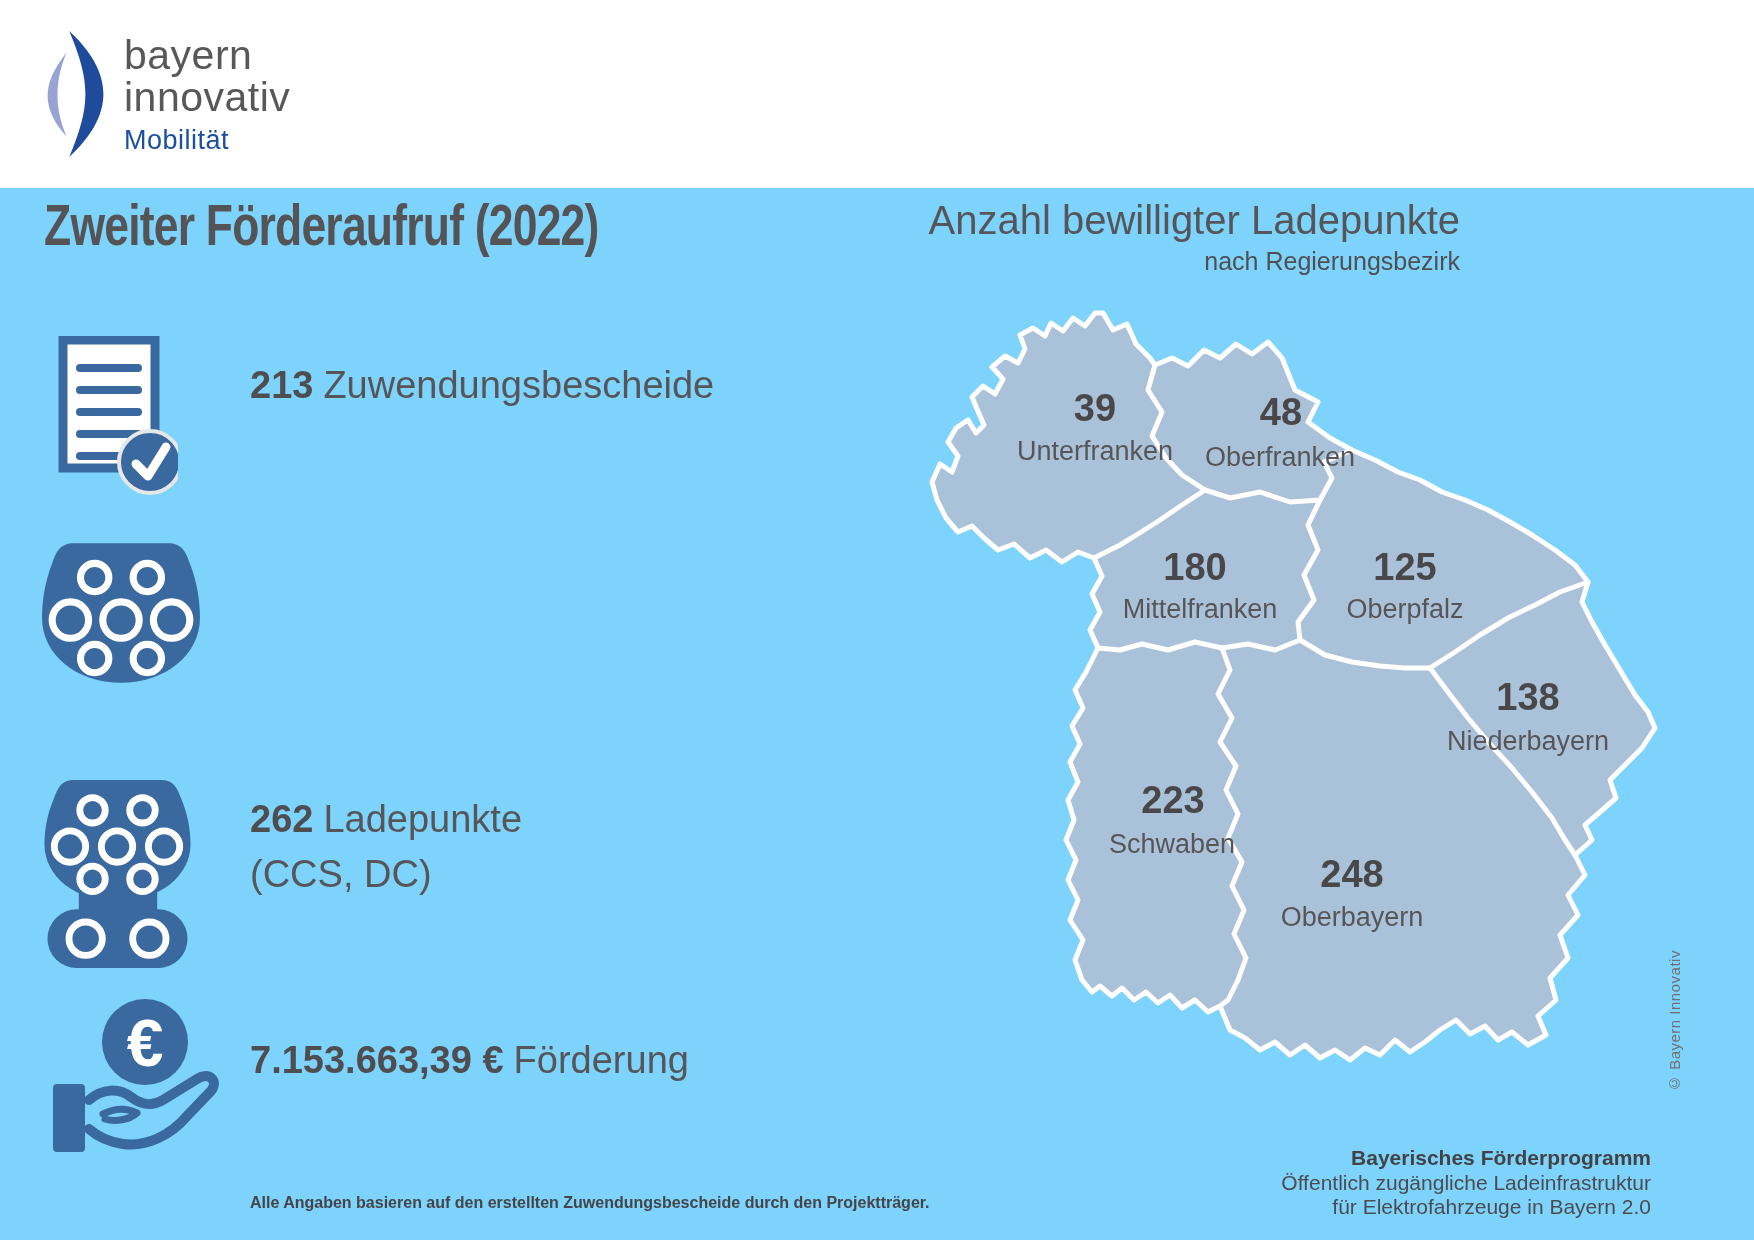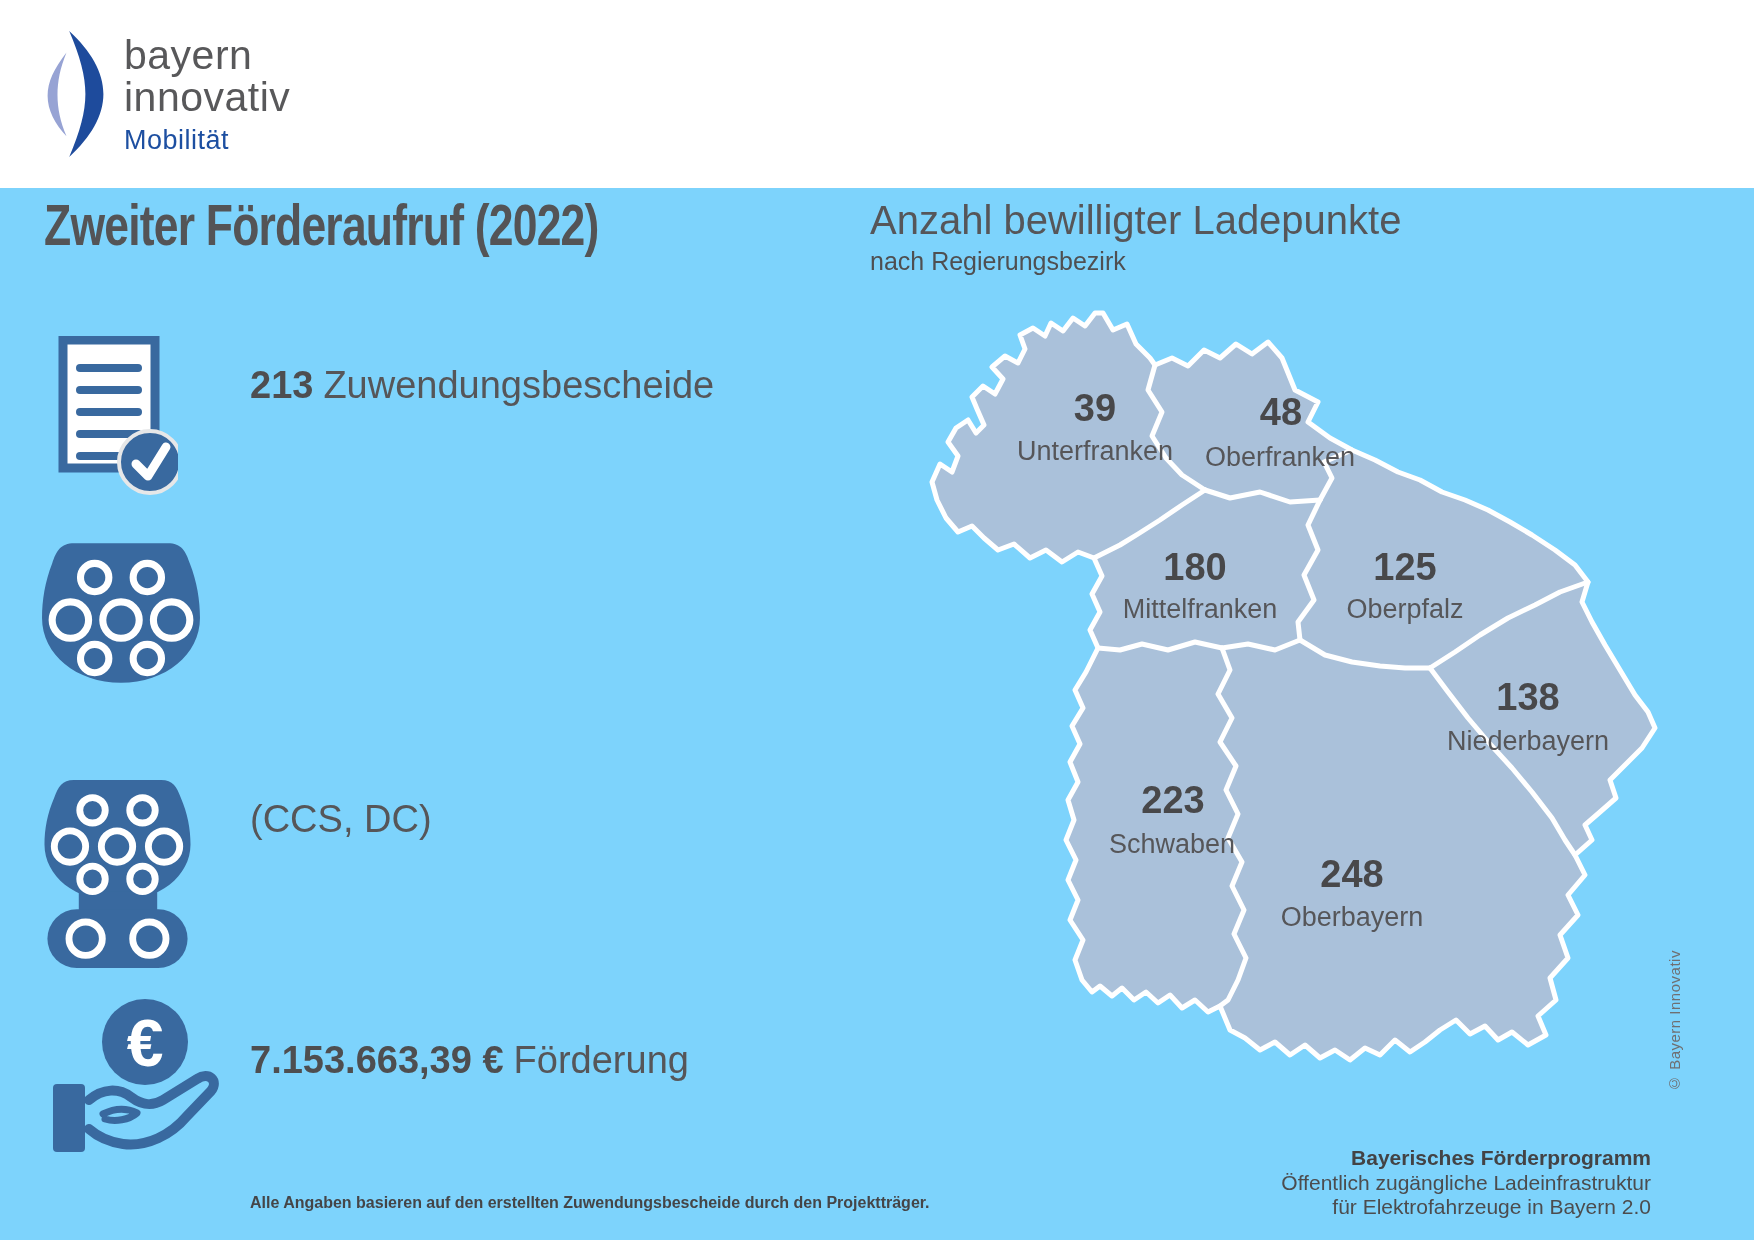--- a/index.html
+++ b/index.html
@@ -11,21 +11,21 @@
   .header{position:absolute;left:0;top:0;width:1754px;height:188px;background:#ffffff;}
   .logo-mark{position:absolute;left:44px;top:26px;width:72px;height:136px;}
   .logo-text{position:absolute;left:124px;top:34px;color:#58585a;font-size:41px;line-height:42px;font-weight:500;letter-spacing:.5px;}
   .logo-sub{color:#1d4fa1;font-size:27px;line-height:30px;margin-top:7px;font-weight:500;}
   
   .main-title{
     position:absolute;left:44px;top:192px;color:#545456;font-size:57px;font-weight:700;
     transform:scaleX(.78);transform-origin:left top;letter-spacing:-1px;white-space:nowrap;
   }
   
-  .map-title-wrap{position:absolute;left:870px;top:198px;width:590px;text-align:left;color:#565659;}
+  .map-title-wrap{position:absolute;left:870px;top:198px;width:590px;text-align:right;color:#565659;}
   .map-title{font-size:40px;line-height:44px;}
   .map-subtitle{font-size:25px;line-height:30px;margin-top:4px;color:#4f4f51;}
   
   .stat-icon{position:absolute;}
   .stat-text{position:absolute;color:#565659;font-size:38px;line-height:55px;white-space:nowrap;}
   .stat-text .val{font-weight:700;margin-right:10px;color:#4e4e50;}
   
   .footnote{position:absolute;left:250px;top:1194px;font-size:16px;font-weight:600;color:#454547;}
   
   .program{position:absolute;right:103px;top:1146px;text-align:right;font-size:21px;line-height:24.5px;color:#4c4c4e;}
@@ -106,20 +106,21 @@
       <circle cx="29" cy="72" r="16"></circle>
       <circle cx="77" cy="72" r="16"></circle>
       <circle cx="125" cy="72" r="16"></circle>
       <circle cx="52" cy="105" r="13"></circle>
       <circle cx="103" cy="105" r="13"></circle>
       <circle cx="45" cy="166" r="17"></circle>
       <circle cx="110" cy="166" r="17"></circle>
     </g>
   </svg>
   <div class="stat-text" style="left:250px;top:792px;">
+    <div><span class="val">262</span><span>Ladepunkte</span></div>
     <div>(CCS, DC)</div>
   </div>
 
   <svg class="stat-icon" style="left:45px;top:996px;width:178px;height:160px;" viewBox="0 0 178 160">
     <circle cx="100" cy="46" r="43" fill="#39699f"></circle>
     <text x="100" y="70" text-anchor="middle" font-family="Liberation Sans, sans-serif" font-size="66" font-weight="bold" fill="#ffffff">€</text>
     <rect x="8" y="88" width="32" height="68" rx="4" fill="#39699f"></rect>
     <path d="M44,104 C58,92 74,92 86,101 C98,110 108,110 118,104 L152,83 C164,75 174,85 166,95 L142,120 C126,139 102,151 78,148 C64,146 52,140 44,133" fill="none" stroke="#39699f" stroke-width="10" stroke-linecap="round" stroke-linejoin="round"></path>
     <path d="M58,118 C70,112 82,112 92,117 C84,124 70,126 60,123" fill="none" stroke="#39699f" stroke-width="7" stroke-linecap="round" stroke-linejoin="round"></path>
   </svg>

